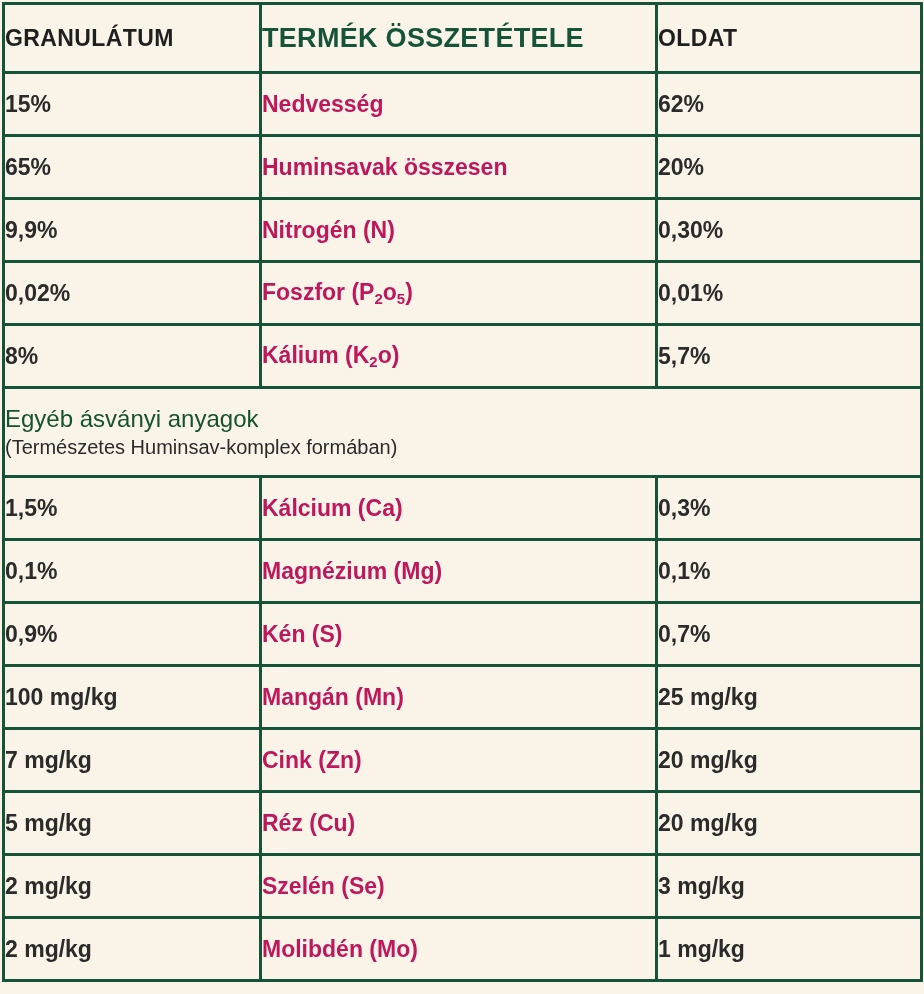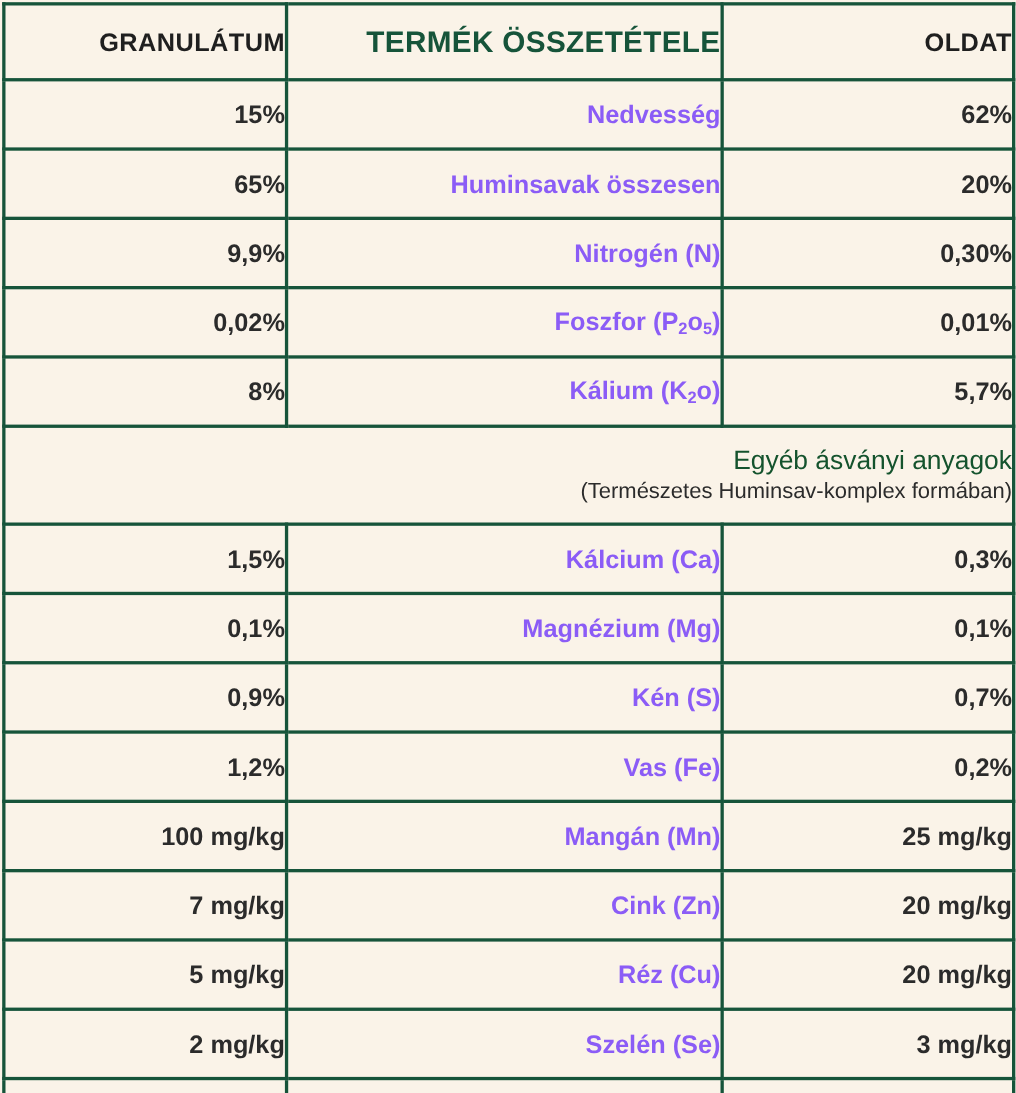--- a/index.html
+++ b/index.html
@@ -23,21 +23,21 @@
   }
   table.comp {
     width: 920px;
     margin: 2px 2px 0 2px;
     border-collapse: collapse;
     table-layout: fixed;
   }
   table.comp td {
     border: 3px solid #16543a;
     background: #faf3e8;
-    text-align: right;
+    text-align: left;
     vertical-align: middle;
     padding: 0;
   }
   col.c1 { width: 257px; }
   col.c2 { width: 396px; }
   col.c3 { width: 265px; }
 
   .hdr-row td {
     height: 66px;
   }
@@ -58,21 +58,21 @@
     height: 60px;
   }
   .side-val {
     font-size: 23px;
     font-weight: bold;
     color: #2b2b2b;
   }
   .mid-val {
     font-size: 23px;
     font-weight: bold;
-    color: #8b5cf6;
+    color: #be185d;
   }
   .mid-val sub {
     font-size: 0.65em;
     vertical-align: -0.25em;
   }
 
   .section-row td {
     height: 86px;
     padding: 6px 10px;
   }
@@ -150,25 +150,20 @@
         <td class="side-val">0,1%</td>
         <td class="mid-val">Magnézium (Mg)</td>
         <td class="side-val">0,1%</td>
       </tr>
       <tr class="data-row">
         <td class="side-val">0,9%</td>
         <td class="mid-val">Kén (S)</td>
         <td class="side-val">0,7%</td>
       </tr>
       <tr class="data-row">
-        <td class="side-val">1,2%</td>
-        <td class="mid-val">Vas (Fe)</td>
-        <td class="side-val">0,2%</td>
-      </tr>
-      <tr class="data-row">
         <td class="side-val">100 mg/kg</td>
         <td class="mid-val">Mangán (Mn)</td>
         <td class="side-val">25 mg/kg</td>
       </tr>
       <tr class="data-row">
         <td class="side-val">7 mg/kg</td>
         <td class="mid-val">Cink (Zn)</td>
         <td class="side-val">20 mg/kg</td>
       </tr>
       <tr class="data-row">

